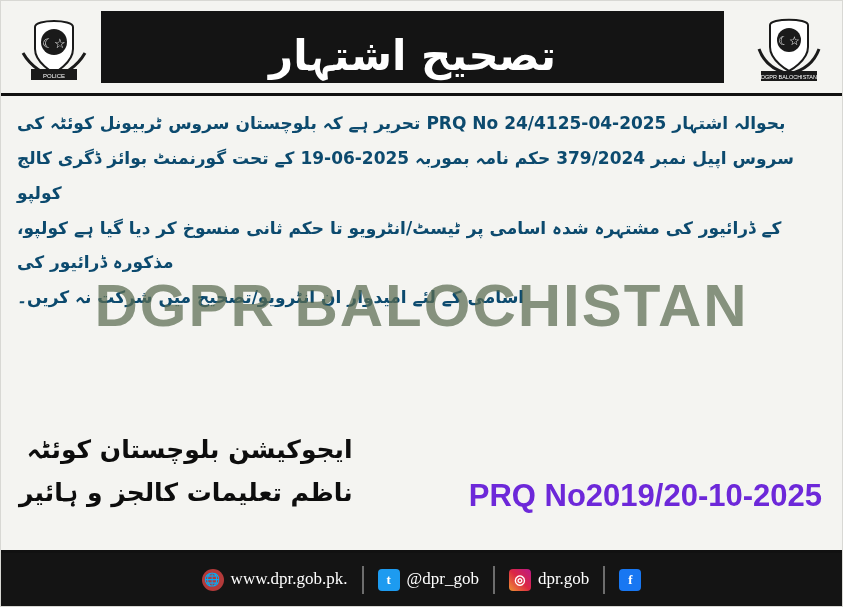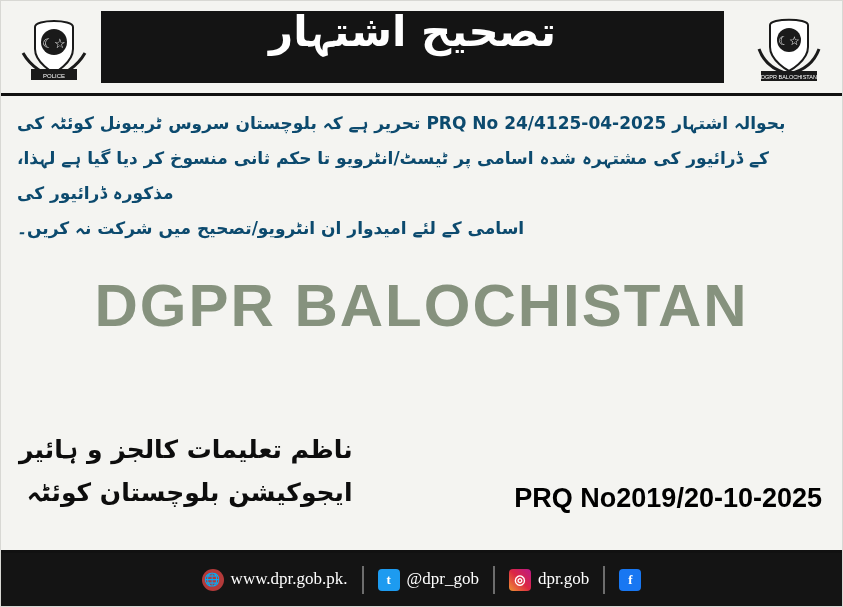--- a/index.html
+++ b/index.html
@@ -32,21 +32,21 @@
   }
   .logo.left{left:14px;}
   .logo.right{right:14px;}
   .logo svg{display:block;}
 
   .title-box{
     position:absolute;
     left:100px;right:118px;top:10px;
     height:72px;
     background:#141414;
-    display:flex;align-items:flex-start;justify-content:center;
+    display:flex;align-items:flex-end;justify-content:center;
   }
   .title-box .title{
     color:#ffffff;
     font-size:42px;
     font-weight:bold;
     letter-spacing:1px;
     direction:rtl;
     font-family:"DejaVu Sans", sans-serif;
     line-height:1;
     padding-bottom:6px;
@@ -98,23 +98,23 @@
     font-weight:bold;
     color:#0d0d0d;
     line-height:1.7;
     max-width:420px;
   }
   .prq-ref{
     position:absolute;
     right:20px;
     bottom:12px;
     font-family:"Liberation Sans", sans-serif;
-    font-size:27px;
-    font-weight:bold;
-    color:#000000;
+    font-size:31px;
+    font-weight:bold;
+    color:#6d28d9;
     letter-spacing:0px;
   }
 
   
   .footer{
     position:absolute;
     left:0;right:0;bottom:0;
     height:56px;
     background:#141414;
     border-top:3px solid #111;
@@ -182,28 +182,29 @@
         <path d="M9 40 C14 54, 26 62, 39 65 C52 62, 64 54, 69 40" stroke="#1a1a1a" stroke-width="3" fill="none"></path>
         <rect x="11" y="62" width="56" height="10" fill="#1a1a1a"></rect>
         <text x="39" y="70" font-size="5.5" fill="#ffffff" text-anchor="middle" font-family="Liberation Sans, sans-serif">DGPR BALOCHISTAN</text>
       </svg>
     </div>
   </div>
 
   <div class="body">
 
     <div class="urdu-para">بحوالہ اشتہار 2025-04-24/4125  PRQ  No  تحریر ہے کہ بلوچستان سروس ٹربیونل کوئٹہ کی</div>
-    <div class="urdu-para">کے ڈرائیور کی مشتہرہ شدہ اسامی پر ٹیسٹ/انٹرویو تا حکم ثانی منسوخ کر دیا گیا ہے لہذا، مذکورہ ڈرائیور کی</div>
+    <div class="urdu-para">سروس اپیل نمبر 379/2024  حکم نامہ بموربہ 2025-06-19 کے تحت گورنمنٹ بوائز ڈگری کالج کولپو</div>
+    <div class="urdu-para">کے ڈرائیور کی مشتہرہ شدہ اسامی پر ٹیسٹ/انٹرویو تا حکم ثانی منسوخ کر دیا گیا ہے کولپو، مذکورہ ڈرائیور کی</div>
     <div class="urdu-para">اسامی کے لئے امیدوار ان انٹرویو/تصحیح میں شرکت نہ کریں۔</div>
 
     <div class="watermark">DGPR BALOCHISTAN</div>
 
     <div class="signature">
+      <div>ایجوکیشن بلوچستان کوئٹہ</div>
       <div>ناظم تعلیمات کالجز و ہائیر</div>
-      <div>ایجوکیشن بلوچستان کوئٹہ</div>
     </div>
 
     <div class="prq-ref">PRQ No2019/20-10-2025</div>
   </div>
 
   <div class="footer">
 
     <div class="item">
       <span class="fic globe">🌐</span>
       <span class="txt">www.dpr.gob.pk.</span>

